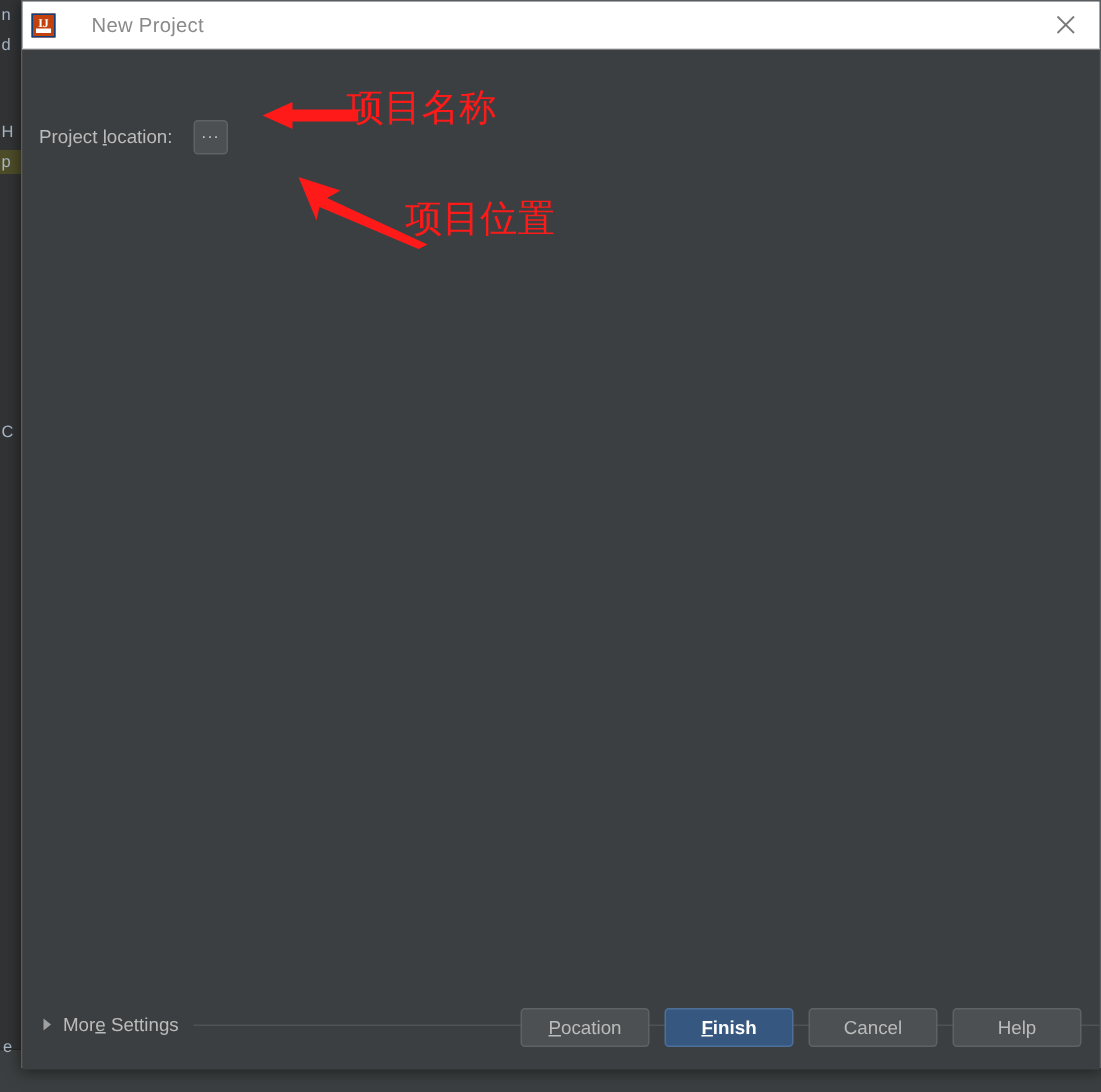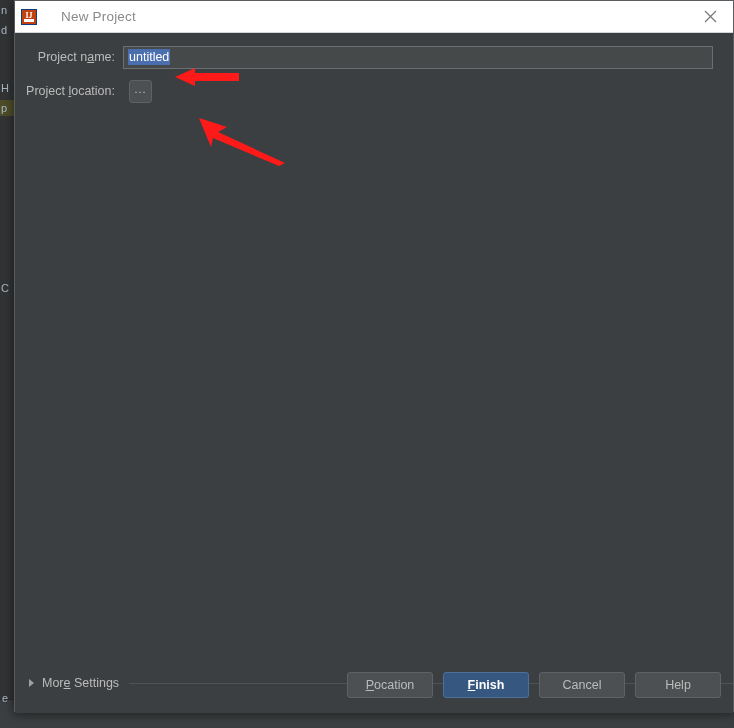--- a/index.html
+++ b/index.html
@@ -364,42 +364,38 @@
     <div id="close-button">
       <svg width="13" height="13" viewBox="0 0 13 13">
         <line x1="1" y1="1" x2="12" y2="12" stroke="#7a7a7a" stroke-width="1.2"></line>
         <line x1="12" y1="1" x2="1" y2="12" stroke="#7a7a7a" stroke-width="1.2"></line>
       </svg>
     </div>
   </div>
 
   <div id="dialog-body">
 
-    <div class="form-row" id="row-name">
-      <div class="field-label"><span>Project n</span><u>a</u><span>me:</span></div>
-      <div class="text-field" id="project-name-field">
-        <span class="sel-text">untitled</span>
-      </div>
-    </div>
 
     <div class="form-row" id="row-location">
       <div class="field-label"><span>Project </span><u>l</u><span>ocation:</span></div>
       <div id="browse-button">
         <span class="ellipsis-dots">...</span>
       </div>
     </div>
 
     <div id="annotations">
       <svg class="anno-arrow" id="anno-arrow-name" width="64" height="22" viewBox="0 0 64 22">
         <polygon points="0,11 20,2 20,7 64,7 64,15 20,15 20,20" fill="#ff1a1a"></polygon>
       </svg>
+      <div class="anno-label" id="anno-name-label">项目名称</div>
 
       <svg class="anno-arrow" id="anno-arrow-location" width="86" height="48" viewBox="0 0 86 48">
         <polygon points="0,0 28,9 19,14 86,45 80,48 14,20 12,29" fill="#ff1a1a"></polygon>
       </svg>
+      <div class="anno-label" id="anno-location-label">项目位置</div>
     </div>
 
     <div id="more-settings-row">
       <div id="more-settings-triangle"></div>
       <div id="more-settings-label"><span>Mor</span><u>e</u><span> Settings</span></div>
       <div id="more-settings-separator"></div>
     </div>
 
     <div id="button-bar">
       <div class="dlg-button" id="btn-previous">

